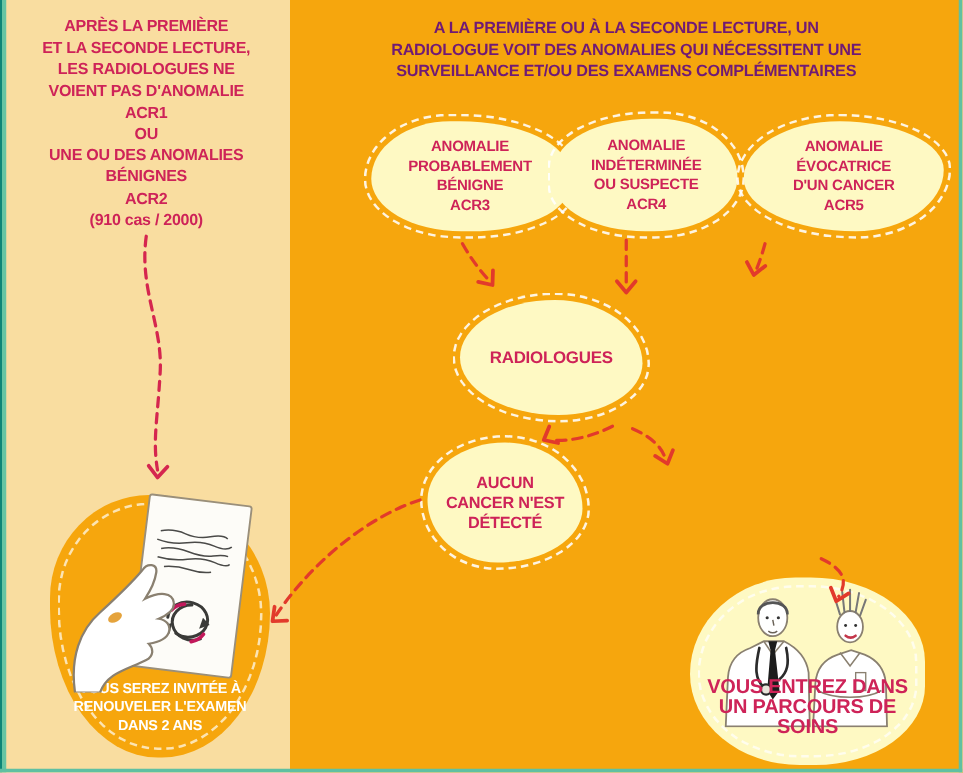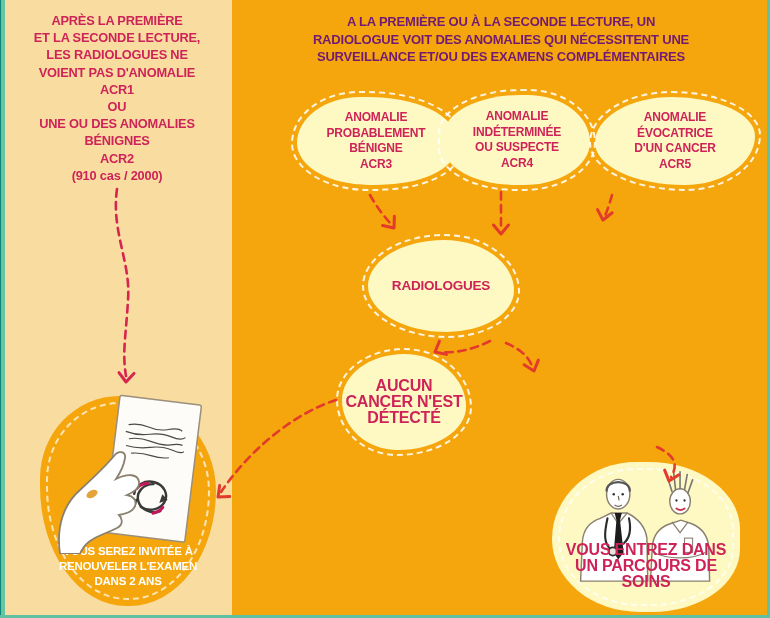--- a/index.html
+++ b/index.html
@@ -36,21 +36,21 @@
   
   .b-surv{left:368px;top:240px;width:146px;height:92px;border-radius:52% 48% 46% 54% / 50% 55% 45% 50%;}
   .b-exam{left:498px;top:222px;width:160px;height:126px;border-radius:50% 50% 46% 54% / 55% 48% 52% 45%;z-index:3;}
   .b-surv .blob-label{font-size:13.5px;}
   .exam-label{position:absolute;left:0;right:0;bottom:12px;color:#CE2358;font-size:12.5px;line-height:16px;}
   .magnifier{position:absolute;left:50%;top:4px;transform:translateX(-42%);}
 
   
   .b-nocancer{left:342px;top:354px;width:124px;height:96px;border-radius:50% 50% 55% 45% / 48% 55% 45% 52%;}
   .b-cancer{left:545px;top:352px;width:132px;height:102px;border-radius:46% 54% 50% 50% / 52% 46% 54% 48%;}
-  .b-nocancer .blob-label,.b-cancer .blob-label{font-size:16px;line-height:16px;}
+  .b-nocancer .blob-label,.b-cancer .blob-label{font-size:13px;line-height:16px;}
 
   
   .b-renew{left:40px;top:396px;width:176px;height:210px;background:#F6A60D;
     border-radius:46% 54% 50% 50% / 40% 46% 56% 58%;z-index:2;}
   .renew-note{position:absolute;left:0;right:0;top:148px;color:#FFFFFF;font-size:11.5px;line-height:15px;}
   .letter-illu{position:absolute;left:-6px;top:-2px;z-index:1;}
 
   
   .b-care{left:552px;top:462px;width:188px;height:150px;border-radius:48% 52% 50% 50% / 55% 48% 45% 52%;}
   .b-care .dashed-in{border-color:rgba(255,255,255,0.7);}

